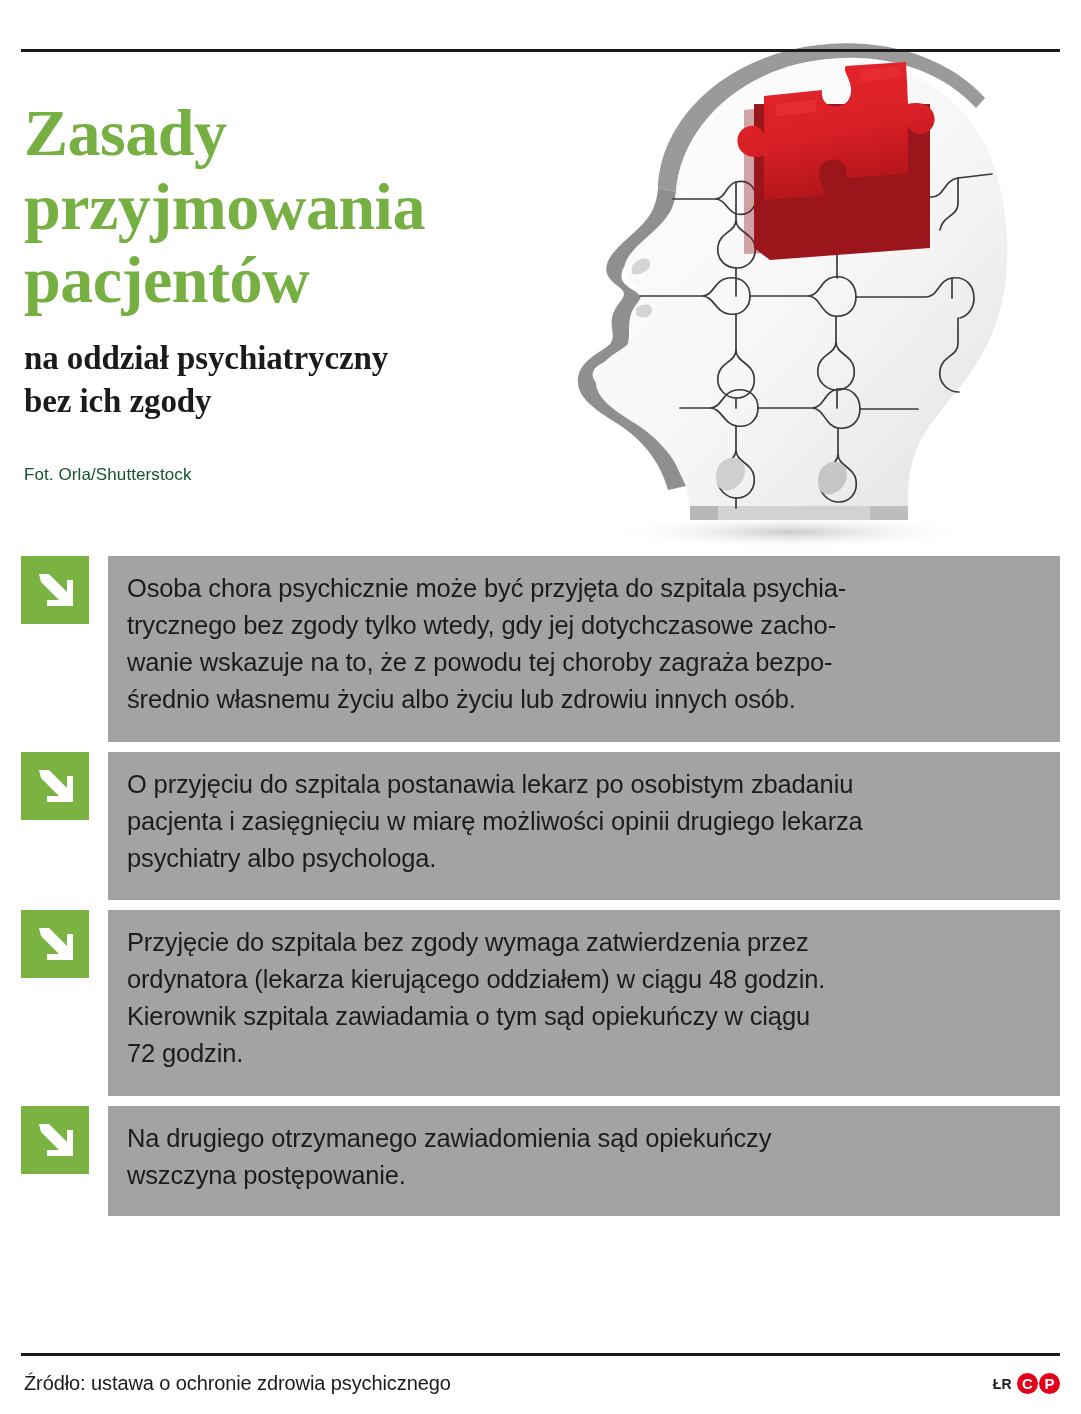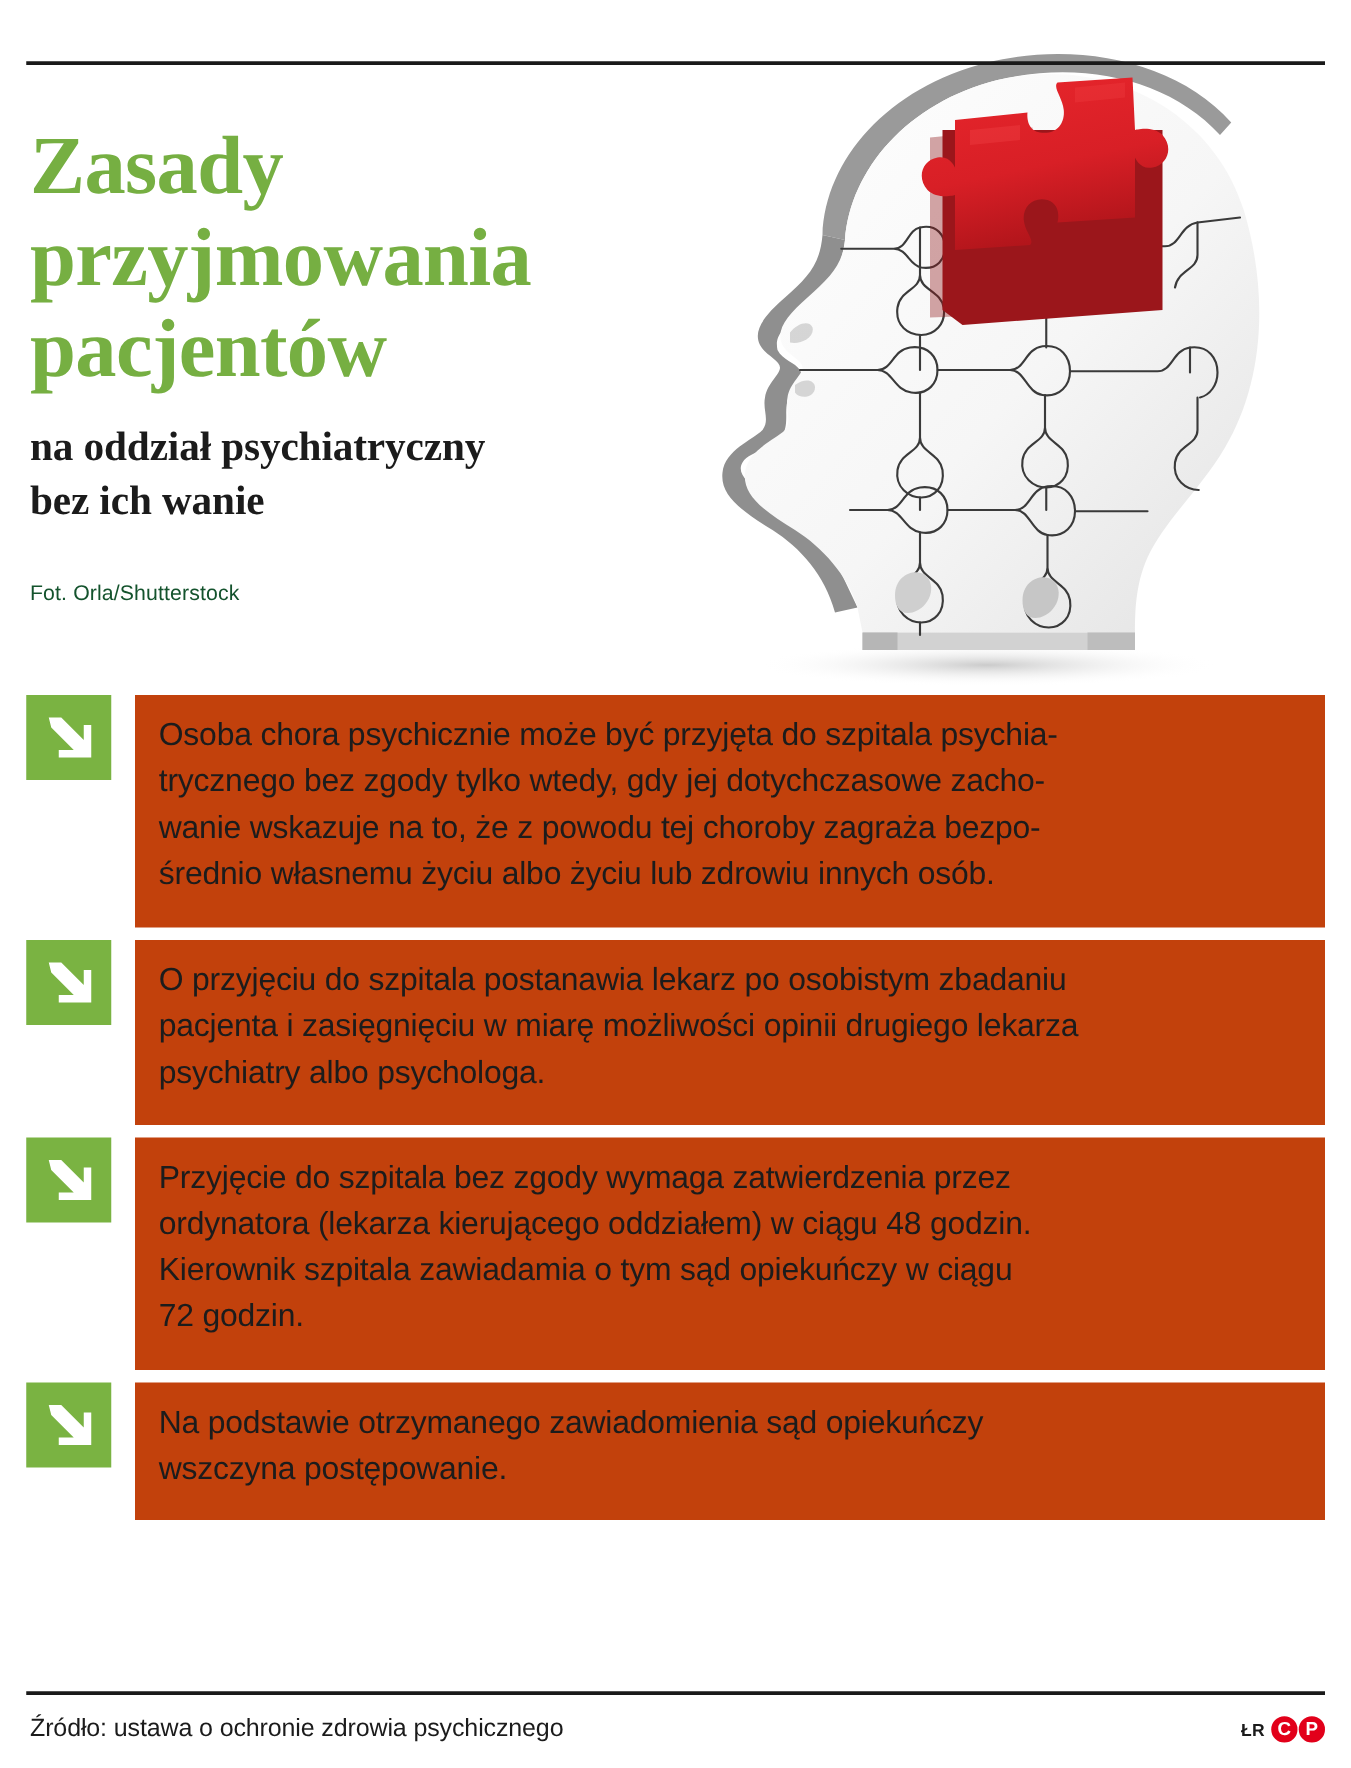--- a/index.html
+++ b/index.html
@@ -104,21 +104,21 @@
     display: block;
     position: relative;
   }
   .arrow-badge svg {
     position: absolute;
     left: 12px; top: 12px;
   }
 
   .bullet-panel {
     flex: 1 1 auto;
-    background: #c2410c;
+    background: #a3a3a3;
     margin-left: 19px;
     padding: 14px 22px 16px 19px;
     min-height: 68px;
   }
   .bullet-text {
     font-family: "Liberation Sans", sans-serif;
     font-size: 25.5px;
     line-height: 1.45;
     color: #1c1c1c;
     margin: 0;
@@ -393,21 +393,21 @@
         <path d="M96 300 C 104 294 112 296 112 302 C 112 310 100 312 96 306 Z"></path>
       </g>
     </svg>
   </div>
 
   <div class="header">
     <h1 class="title">Zasady
 przyjmowania
 pacjentów</h1>
     <h2 class="subtitle">na oddział psychiatryczny
-bez ich wanie</h2>
+bez ich zgody</h2>
     <div class="photo-credit">Fot. Orla/Shutterstock</div>
   </div>
 
   <div class="bullets">
 
     <div class="bullet-row h4">
       <span class="arrow-badge">
         <svg width="44" height="44" viewBox="0 0 44 44" xmlns="http://www.w3.org/2000/svg">
           <path d="M6 6 L16 6 L34 24 L34 12 L40 12 L40 38 L14 38 L14 32 L26 32 L8 14 Z" fill="#ffffff" transform="rotate(0 22 22)"></path>
         </svg>
@@ -448,21 +448,21 @@
       </div>
     </div>
 
     <div class="bullet-row h2">
       <span class="arrow-badge">
         <svg width="44" height="44" viewBox="0 0 44 44" xmlns="http://www.w3.org/2000/svg">
           <path d="M6 6 L16 6 L34 24 L34 12 L40 12 L40 38 L14 38 L14 32 L26 32 L8 14 Z" fill="#ffffff"></path>
         </svg>
       </span>
       <div class="bullet-panel">
-        <p class="bullet-text">Na podstawie otrzymanego zawiadomienia sąd opiekuńczy
+        <p class="bullet-text">Na drugiego otrzymanego zawiadomienia sąd opiekuńczy
 wszczyna postępowanie.</p>
       </div>
     </div>
 
   </div>
 
   <div class="rule-bottom"></div>
 
   <div class="footer">
     <div class="source">Źródło: ustawa o ochronie zdrowia psychicznego</div>

